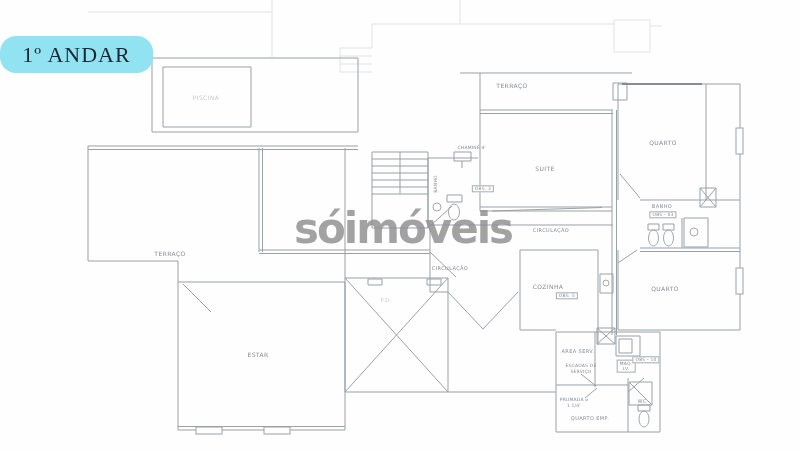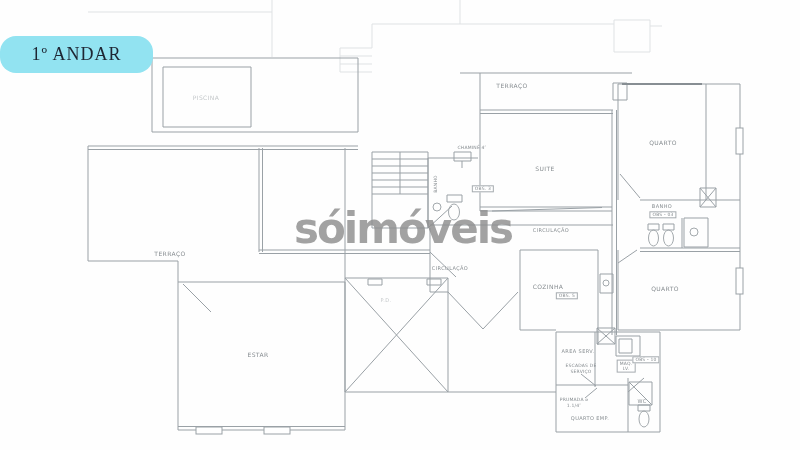--- a/index.html
+++ b/index.html
@@ -25,21 +25,21 @@
     border:1px solid #a5abaf;background:#fff;padding:0 2px;
     font-size:4.5px;letter-spacing:.2px;line-height:1.2;
   }
   .lbl.rot{transform:translate(-50%,-50%) rotate(-90deg);}
   .badge{
     position:absolute;left:0;top:36px;width:153px;height:37px;
     background:var(--badge-bg,#92e3f1);border-radius:16px;
     display:flex;align-items:center;justify-content:center;
   }
   .badge span{
-    font-family:"Liberation Serif",serif;font-size:18px;
+    font-family:"Liberation Serif",serif;font-size:22px;
     color:#1e2633;letter-spacing:1px;
   }
   .watermark{
     position:absolute;left:403px;top:228px;transform:translate(-50%,-50%);
     font-size:42px;font-weight:bold;letter-spacing:-2px;
     color:var(--watermark,#8f8f8f);opacity:.82;
   }
 </style>
 </head>
 <body>

